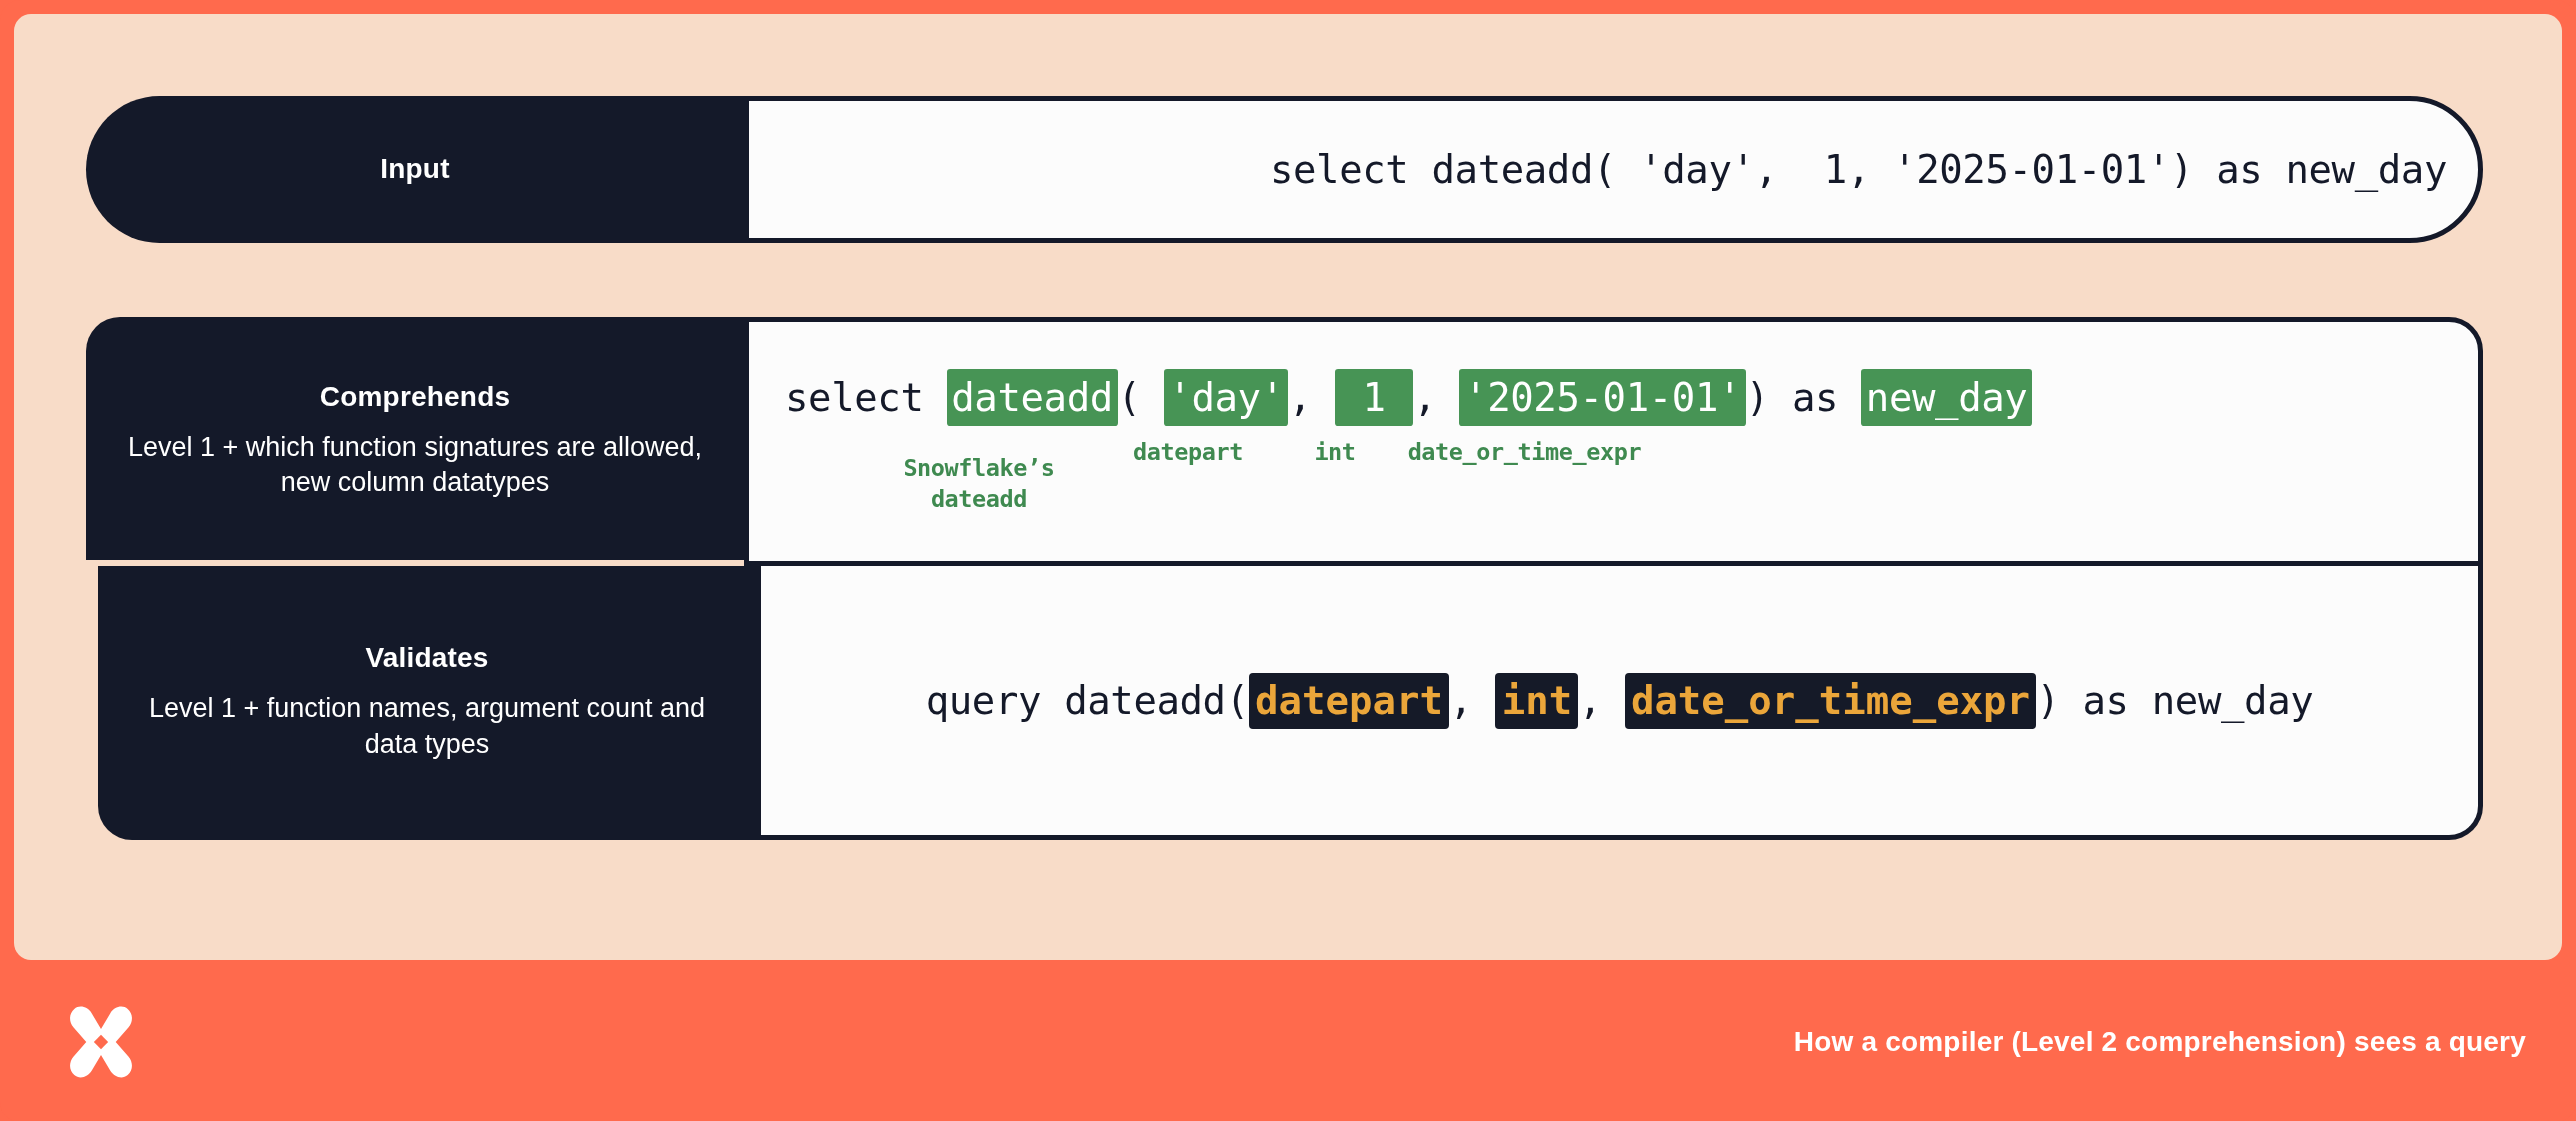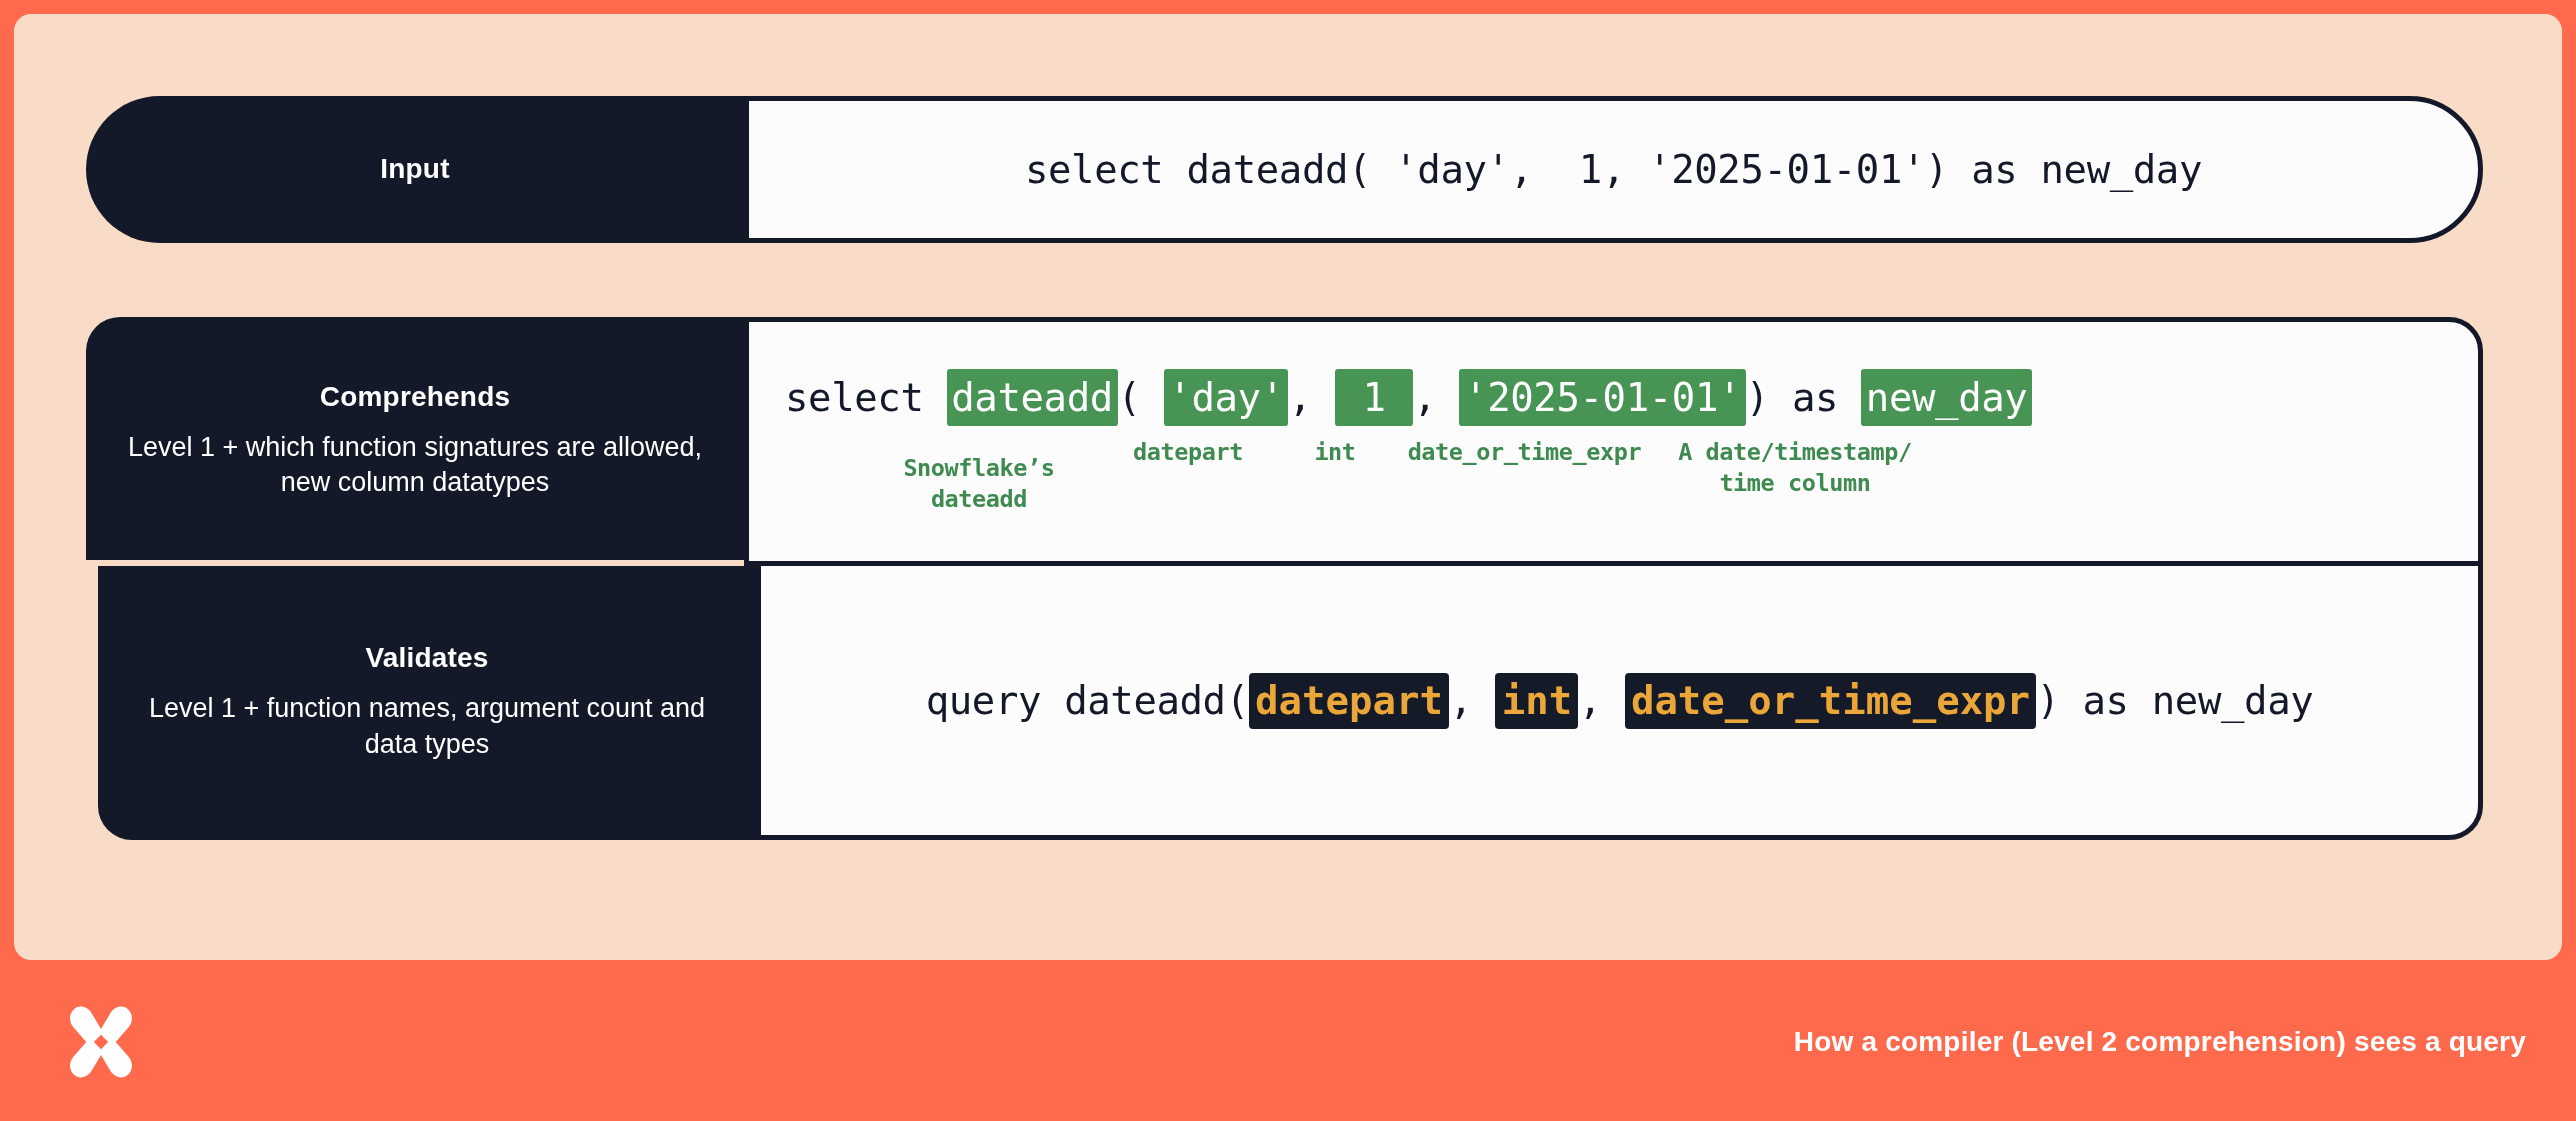--- a/index.html
+++ b/index.html
@@ -94,21 +94,21 @@
     width: 2397px;
     height: 147px;
   }
 
   #row-input .label-col {
     border-radius: 74px 0 0 74px;
   }
 
   #row-input .code-col {
     border-radius: 0 74px 74px 0;
-    align-items: center;
+    align-items: flex-end;
     justify-content: center;
     padding: 0 31px;
   }
 
   
   #row-stack {
     position: absolute;
     left: 86px;
     top: 317px;
     width: 2397px;
@@ -237,22 +237,20 @@
         <div class="row-sub">Level 1 + which function signatures are allowed, new column datatypes</div>
       </div>
       <div class="code-col">
         <div class="code-line" id="comprehends-code"><span>select </span><span class="hl-green">dateadd</span><span>( </span><span class="hl-green">'day'</span><span>, </span><span class="hl-green"> 1 </span><span>, </span><span class="hl-green">'2025-01-01'</span><span>) as </span><span class="hl-green">new_day</span></div>
         <div class="annot-row" id="comprehends-annots">
             <div class="annot" style="width: 204px; margin-left: 92px; margin-top: 16px;">Snowflake’s
 dateadd</div>
             <div class="annot" style="width: 180px; margin-left: 17px;">datepart</div>
             <div class="annot" style="width: 86px; margin-left: 14px;">int</div>
             <div class="annot" style="width: 259px; margin-left: 17px;">date_or_time_expr</div>
-            <div class="annot" style="width: 235px; margin-left: 23.5px;">A date/timestamp/
-time column</div>
           </div>
       </div>
     <div class="gap-strip" style="position: absolute; left: 0px; bottom: 0px;"></div>
       </div>
 
     <div id="row-validates">
       <div class="label-col">
         <div class="row-title">Validates</div>
         <div class="row-sub">Level 1 + function names, argument count and data types</div>
       </div>

